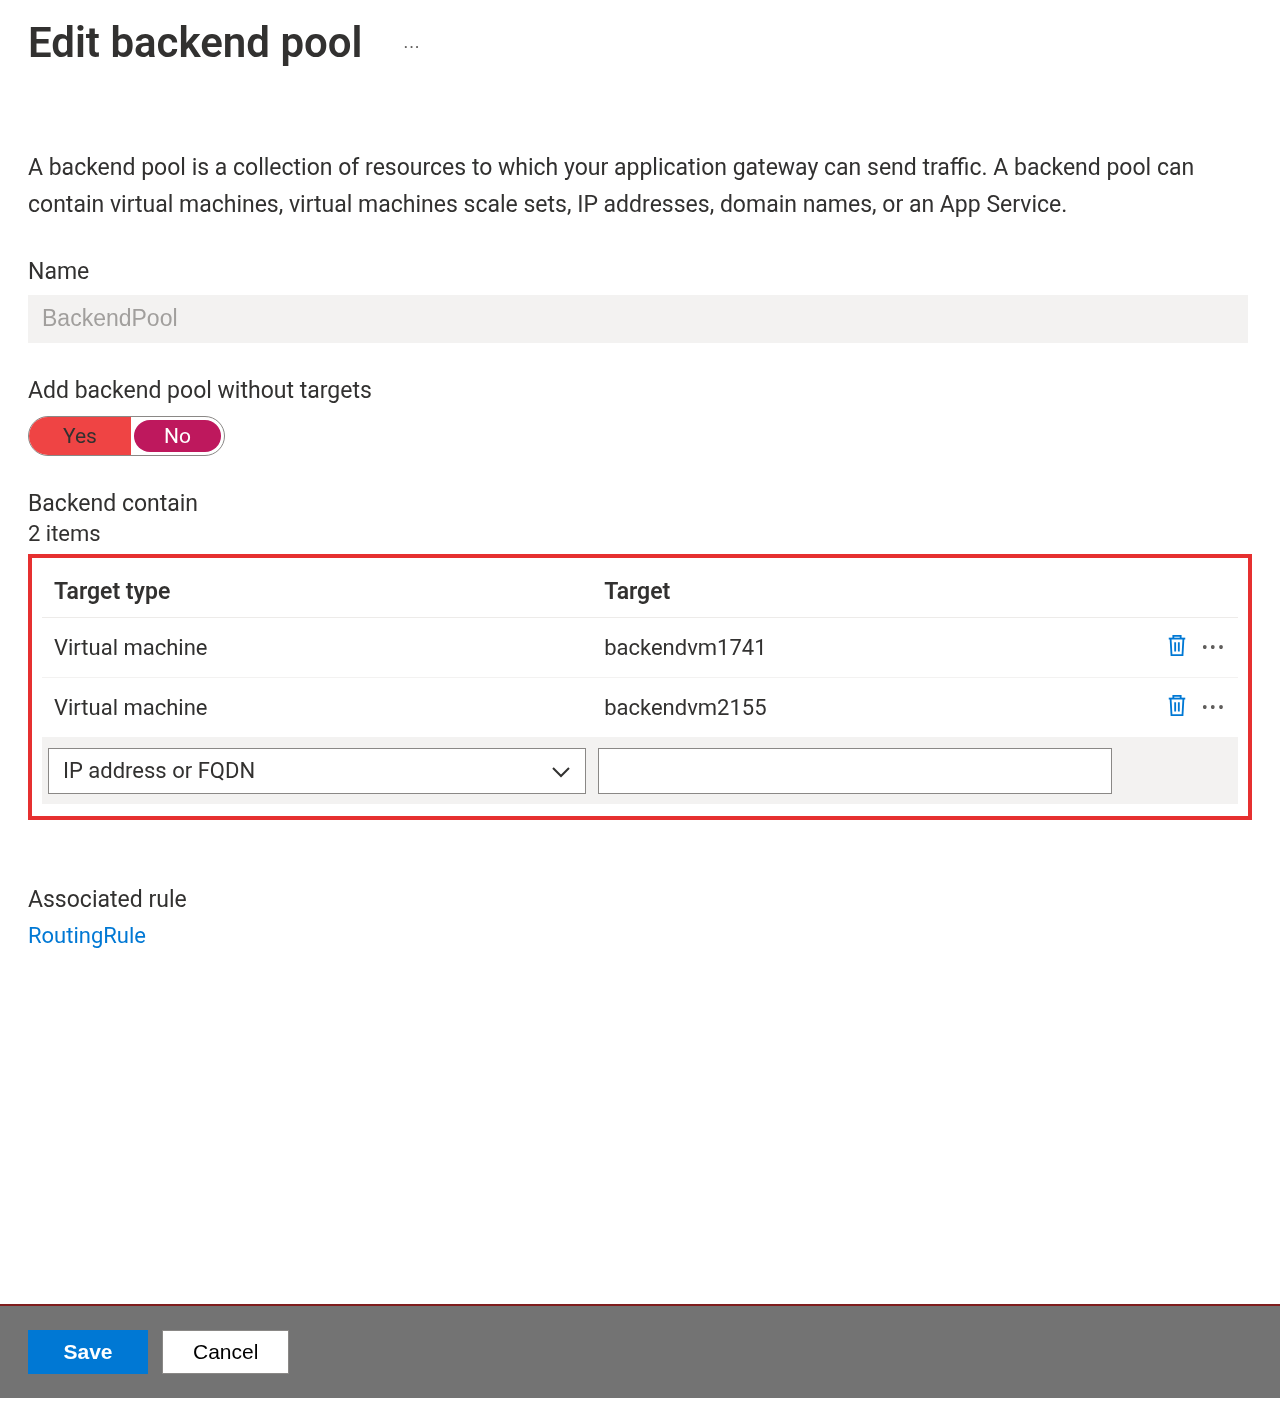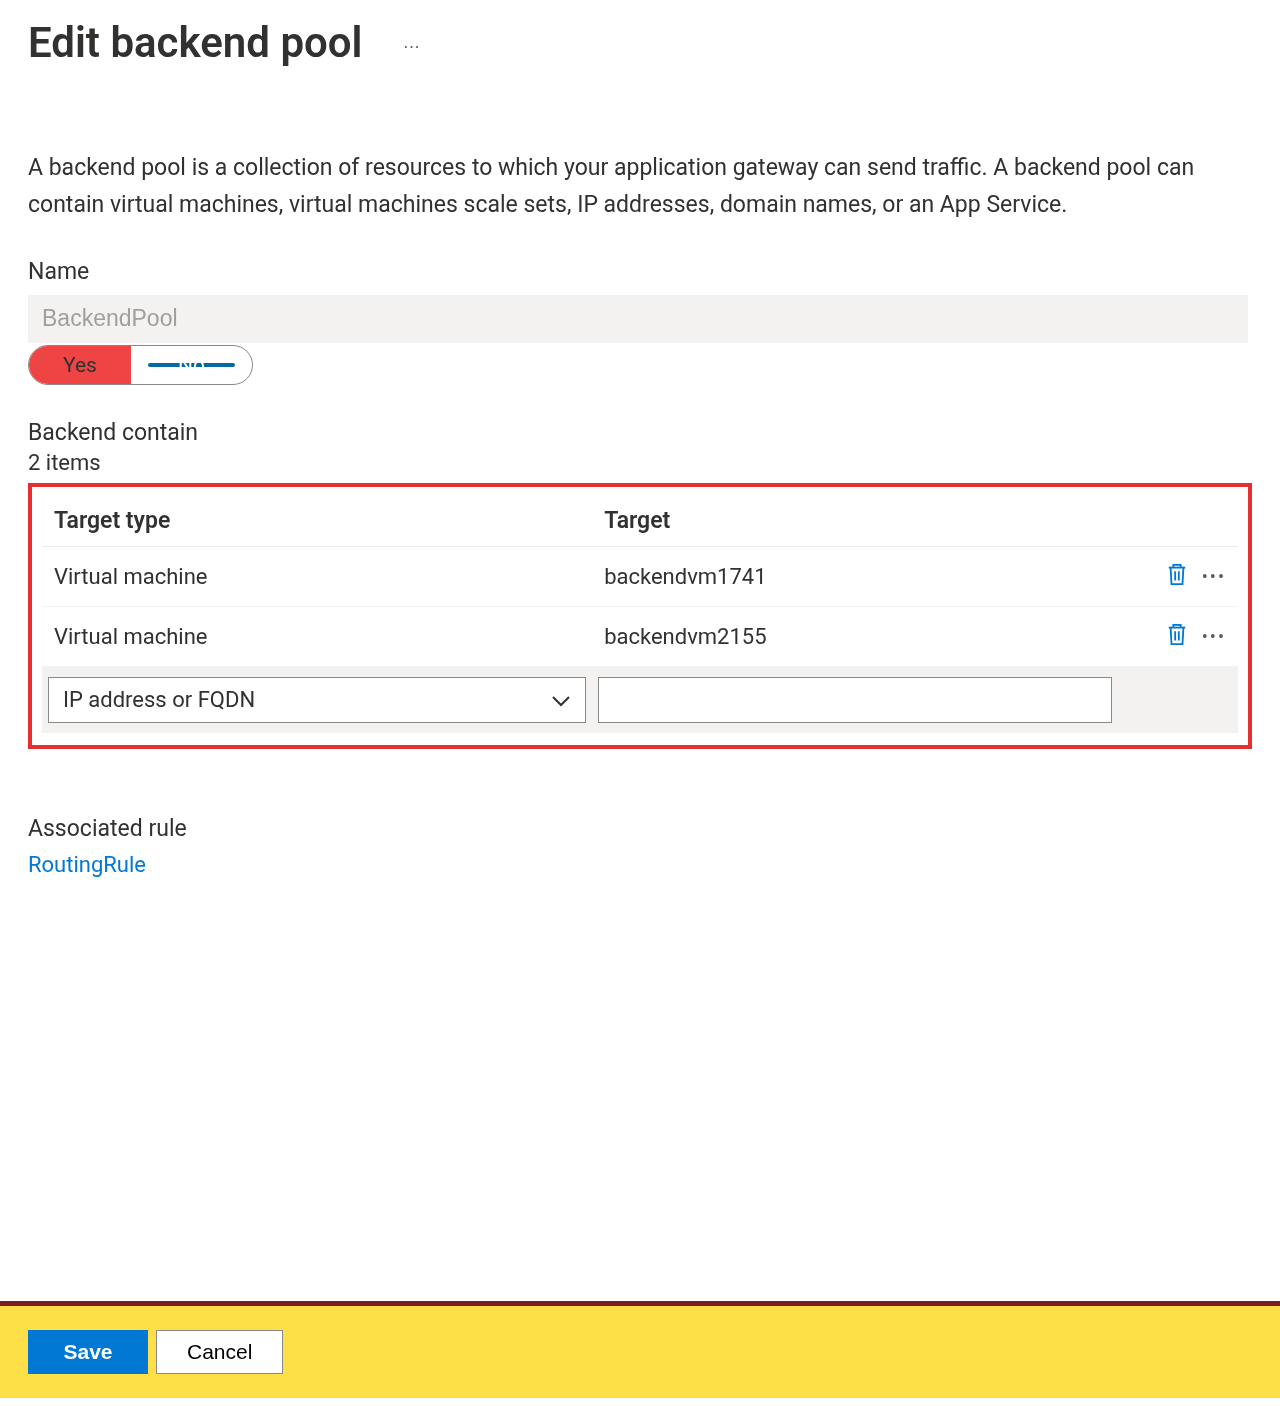--- a/index.html
+++ b/index.html
@@ -68,24 +68,24 @@
       display: flex;
       align-items: center;
       justify-content: center;
       padding: 0 34px;
       font-size: 21px;
       cursor: pointer;
       background: #ef4444;
       color: #323130;
     }
     .toggle-opt.selected {
-      background: #0369a1;
+      background: #be185d;
       color: #ffffff;
       border-radius: 20px;
-      margin: 17px;
+      margin: 3px;
       padding: 0 30px;
     }
     .section-label {
       font-size: 23px;
       margin-top: 34px;
       margin-bottom: 4px;
     }
     .count-label {
       font-size: 22px;
       color: #323130;
@@ -167,25 +167,25 @@
       text-decoration: none;
       display: inline-block;
       margin-top: 10px;
       cursor: pointer;
     }
     .footer-bar {
       position: absolute;
       left: 0;
       right: 0;
       bottom: 8px;
-      border-top: 5px solid #7f1d1d;
+      border-top: 2px solid #7f1d1d;
       padding: 24px 28px;
       display: flex;
-      gap: 8px;
-      background: #fde047;
+      gap: 14px;
+      background: #737373;
     }
     .btn {
       height: 44px;
       padding: 0 30px;
       font-size: 21px;
       border: 1px solid #8a8886;
       background: #ffffff;
       cursor: pointer;
       display: inline-flex;
       align-items: center;
@@ -206,20 +206,21 @@
   <div class="title-row">
     <h1 class="page-title">Edit backend pool</h1>
     <span class="ellipsis-icon">···</span>
   </div>
 
   <p class="description">A backend pool is a collection of resources to which your application gateway can send traffic. A backend pool can contain virtual machines, virtual machines scale sets, IP addresses, domain names, or an App Service.</p>
 
   <div class="field-label">Name</div>
   <input class="readonly-input" type="text" disabled="" value="BackendPool" style="">
 
+  <div class="field-label">Add backend pool without targets</div>
   <div class="toggle-group">
     <div class="toggle-opt">Yes</div>
     <div class="toggle-opt selected">No</div>
   </div>
 
   <div class="section-label">Backend contain</div>
   <div class="count-label">2 items</div>
 
   <div class="highlight-box">
     <table class="targets-table">

